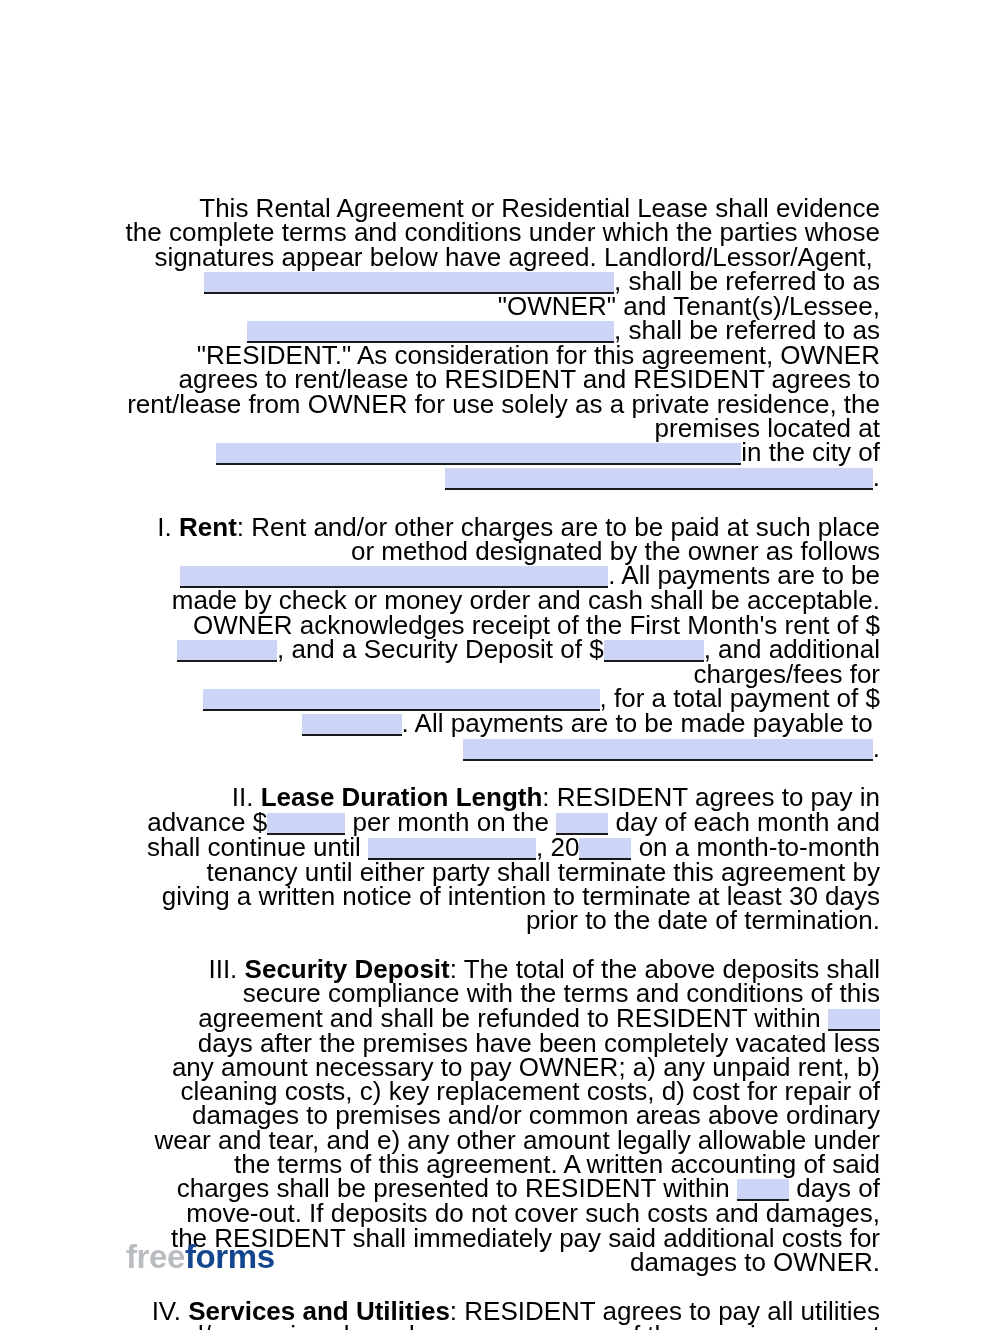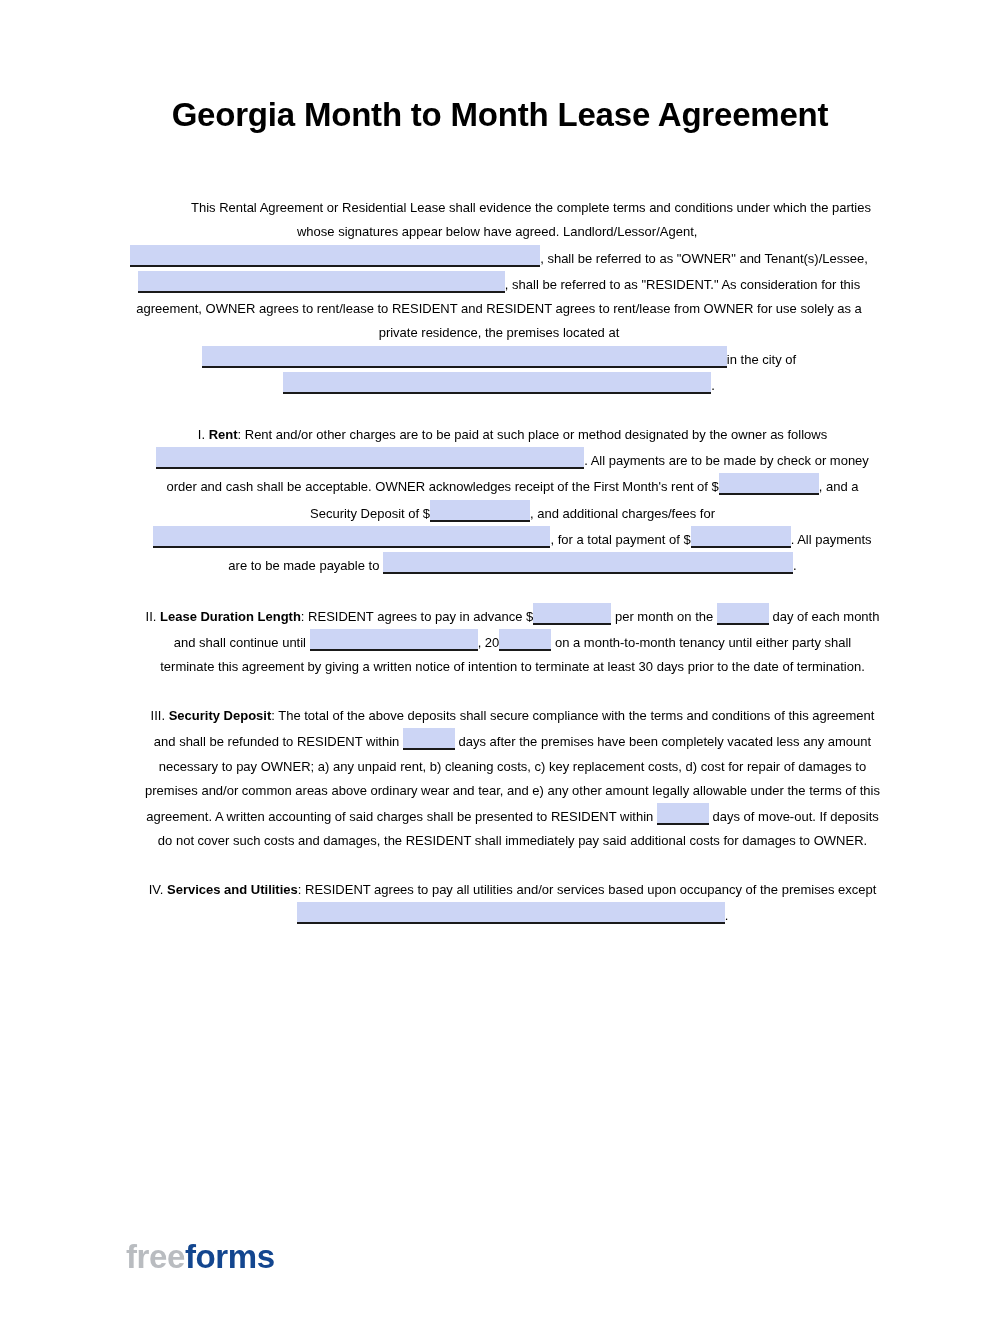--- a/index.html
+++ b/index.html
@@ -39,23 +39,23 @@
 
   .body-area {
     position: absolute;
     left: 118px;
     top: 196px;
     width: 762px;
   }
 
   p.para {
     margin: 0;
-    font-size: 13px;
+    font-size: 26px;
     line-height: 24.3px;
-    text-align: center;
+    text-align: right;
     color: #000;
     word-spacing: 0px;
   }
 
   p.para + p.para {
     margin-top: 24.3px;
     margin-left: 27px;
   }
 
   .indent {
@@ -94,21 +94,20 @@
     letter-spacing: -0.4px;
   }
   .logo-free  { color: #b9bcc0; }
   .logo-forms { color: #13468f; }
 </style>
 </head>
 <body>
 
 <div class="page">
 
-  <div class="doc-title">Georgia Month to Month Lease Agreement</div>
 
   <div class="body-area">
 
     <p class="para"><span class="indent"></span><span>This Rental Agreement or Residential Lease shall evidence the complete terms and conditions under which the parties whose signatures appear below have agreed. Landlord/Lessor/Agent,</span>&nbsp;<span class="field w410"></span><span>, shall be referred to as "OWNER" and Tenant(s)/Lessee,</span><br><span class="field wide"></span><span>, shall be referred to as "RESIDENT." As consideration for this agreement, OWNER agrees to rent/lease to RESIDENT and RESIDENT agrees to rent/lease from OWNER for use solely as a private residence, the premises located at</span><br><span class="field w525"></span><span>in the city of</span><br><span class="field w428"></span><span>.</span></p>
 
     <p class="para"><span class="sec-num">I.</span>&nbsp;<span class="sec-head">Rent</span><span>: Rent and/or other charges are to be paid at such place or method designated by the owner as follows</span><br><span class="field w428"></span><span>. All payments are to be made by check or money order and cash shall be acceptable. OWNER acknowledges receipt of the First Month's rent of $</span><span class="field mdsm"></span><span>, and a Security Deposit of $</span><span class="field mdsm"></span><span>, and additional charges/fees for</span><br><span class="field wider"></span><span>, for a total payment of $</span><span class="field mdsm"></span><span>. All payments are to be made payable to</span>&nbsp;<span class="field w410"></span><span>.</span></p>
 
     <p class="para"><span class="sec-num">II.</span>&nbsp;<span class="sec-head">Lease Duration Length</span><span>: RESIDENT agrees to pay in advance $</span><span class="field sm"></span>&nbsp;<span>per month on the</span>&nbsp;<span class="field xs"></span>&nbsp;<span>day of each month and shall continue until</span>&nbsp;<span class="field lg"></span><span>, 20</span><span class="field xs"></span>&nbsp;<span>on a month-to-month tenancy until either party shall terminate this agreement by giving a written notice of intention to terminate at least 30 days prior to the date of termination.</span></p>
 
     <p class="para"><span class="sec-num">III.</span>&nbsp;<span class="sec-head">Security Deposit</span><span>: The total of the above deposits shall secure compliance with the terms and conditions of this agreement and shall be refunded to RESIDENT within</span>&nbsp;<span class="field xs"></span>&nbsp;<span>days after the premises have been completely vacated less any amount necessary to pay OWNER; a) any unpaid rent, b) cleaning costs, c) key replacement costs, d) cost for repair of damages to premises and/or common areas above ordinary wear and tear, and e) any other amount legally allowable under the terms of this agreement. A written accounting of said charges shall be presented to RESIDENT within</span>&nbsp;<span class="field xs"></span>&nbsp;<span>days of move-out. If deposits do not cover such costs and damages, the RESIDENT shall immediately pay said additional costs for damages to OWNER.</span></p>

